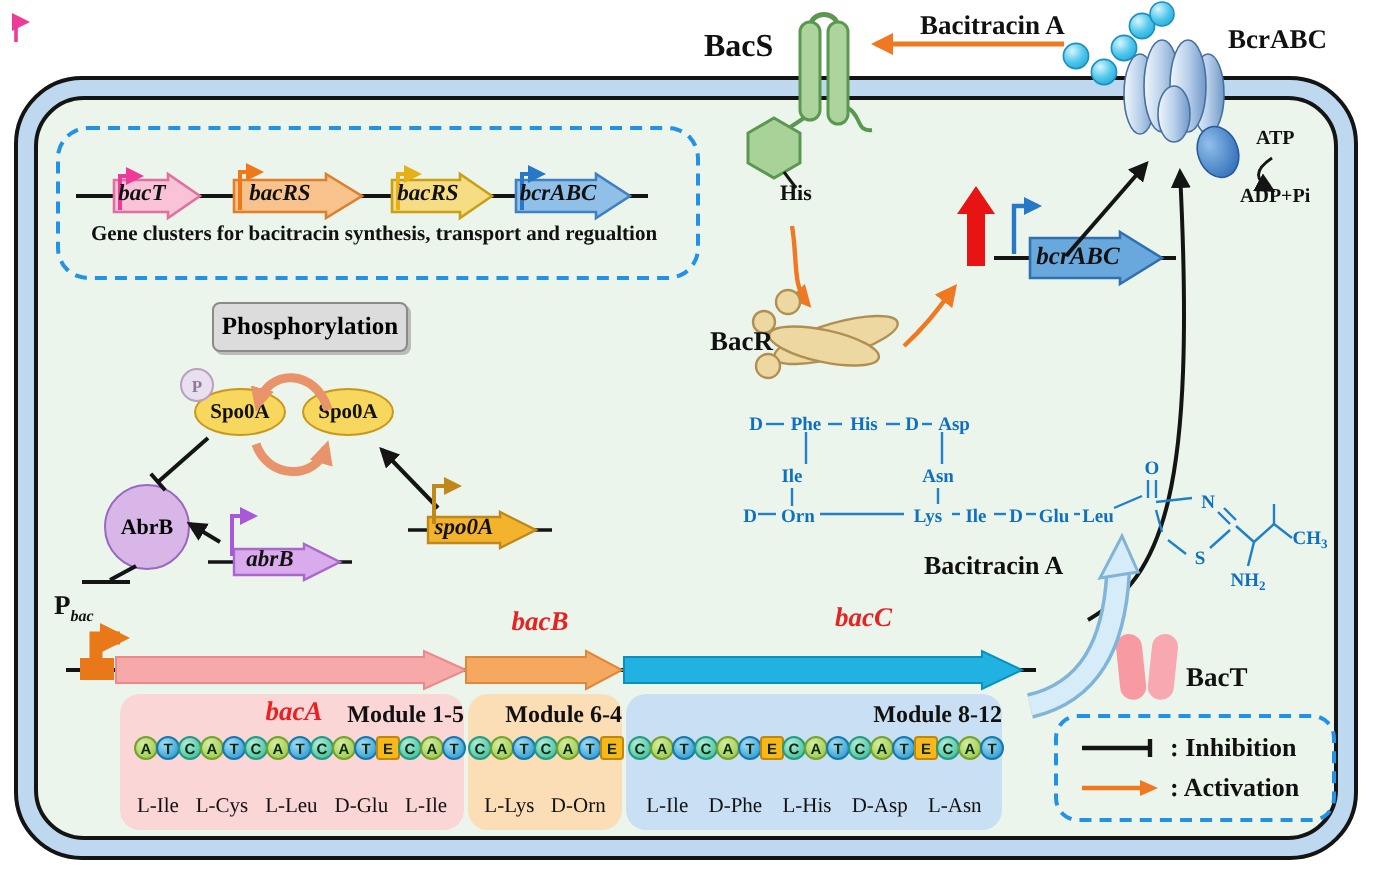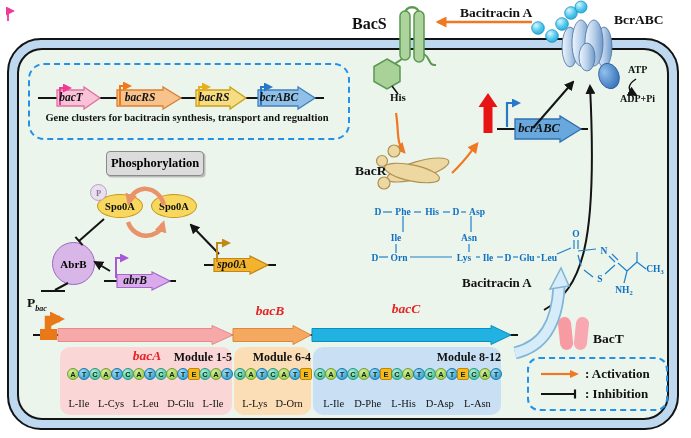--- a/index.html
+++ b/index.html
@@ -139,31 +139,31 @@
         <span class="acid">D-Phe</span>
         <span class="acid">L-His</span>
         <span class="acid">D-Asp</span>
         <span class="acid">L-Asn</span>
       </div>
   </div>
 
   <div class="legend-box">
     <div class="legend-row">
       <svg width="42" height="10">
+        <line x1="2" y1="5" x2="36" y2="5" stroke="#141414" stroke-width="2.2"></line>
+        <line x1="36" y1="0.5" x2="36" y2="9.5" stroke="#141414" stroke-width="2.2"></line>
+      </svg>
+      <span>: Inhibition</span>
+    </div>
+    <div class="legend-row">
+      <svg width="42" height="10">
         <line x1="2" y1="5" x2="31" y2="5" stroke="#f07820" stroke-width="2.2"></line>
         <polygon points="31,1 40,5 31,9" fill="#f07820"></polygon>
       </svg>
       <span>: Activation</span>
-    </div>
-    <div class="legend-row">
-      <svg width="42" height="10">
-        <line x1="2" y1="5" x2="36" y2="5" stroke="#141414" stroke-width="2.2"></line>
-        <line x1="36" y1="0.5" x2="36" y2="9.5" stroke="#141414" stroke-width="2.2"></line>
-      </svg>
-      <span>: Inhibition</span>
     </div>
   </div>
 
   <svg class="overlay" viewBox="0 0 691 438">
     <defs>
       <marker id="ab" markerUnits="userSpaceOnUse" markerWidth="10" markerHeight="10" refX="8" refY="5" orient="auto-start-reverse">
         <path d="M0,0L10,5L0,10z" fill="#141414"></path>
         </marker>
       <marker id="ao" markerUnits="userSpaceOnUse" markerWidth="11" markerHeight="11" refX="8.5" refY="5.5" orient="auto-start-reverse">
         <path d="M0,0L11,5.5L0,11z" fill="#f07820"></path>
@@ -391,15 +391,15 @@
   <span class="lbl gene-lbl" style="left:255px;top:92px;width:48px;">bcrABC</span>
 
   <span class="lbl gene-lbl" style="left:113px;top:275px;width:44px;">abrB</span>
   <span class="lbl gene-lbl" style="left:210px;top:259px;width:44px;">spo0A</span>
   <span class="lbl gene-lbl" style="left:514px;top:122px;width:50px;font-size:12.5px;">bcrABC</span>
 
   <span class="lbl b" style="left:27px;top:296px;font-size:13.5px;"><span>P</span><sub class="sb">bac</sub></span>
 
   <span class="lbl red-lbl" style="left:107px;top:304px;margin-top:45px;">bacA</span>
   <span class="lbl red-lbl" style="left:230px;top:304px;">bacB</span>
-  <span class="lbl red-lbl" style="left:366px;top:302px;">bacC</span>
+  <span class="lbl red-lbl" style="left:366px;top:302px;text-align:right;">bacC</span>
 
 </div>
 
 </body></html>

